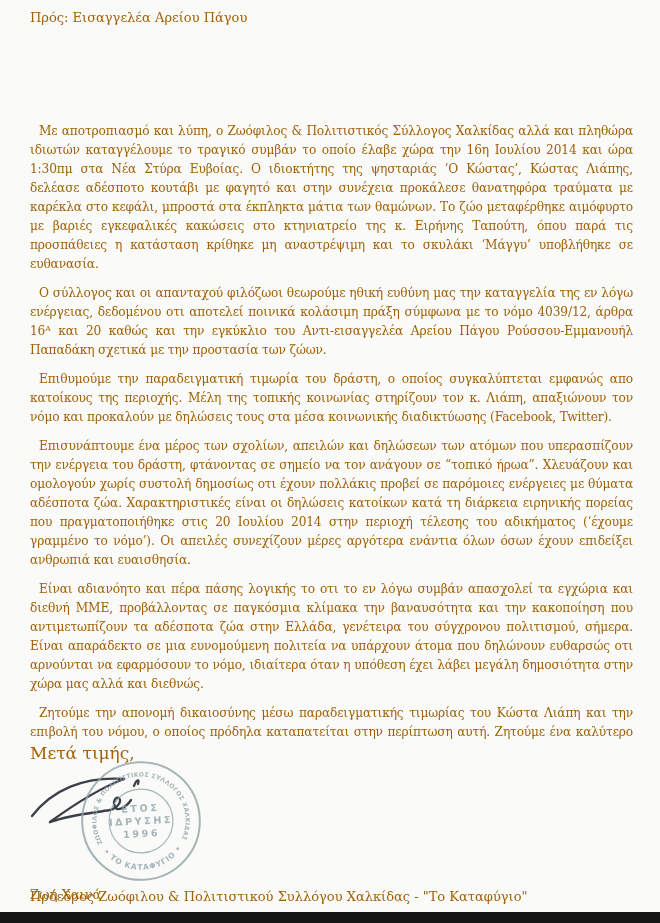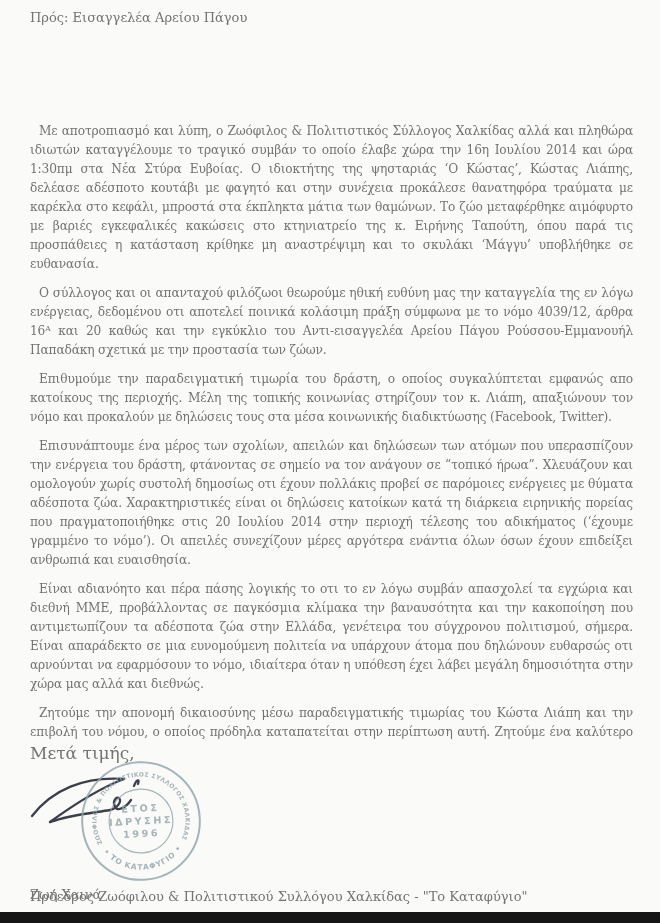--- a/index.html
+++ b/index.html
@@ -1,21 +1,21 @@
 <!DOCTYPE html>
 <html lang="el"><head>
 <meta charset="utf-8">
 <style>
   html,body{margin:0;padding:0;}
   .page{
     position:relative;
     width:660px;height:923px;
     background:#fafaf8;
     font-family:"DejaVu Serif","DejaVu Sans",serif;
-    color:#737373;
+    color:#a16207;
     overflow:hidden;
   }
   .recipient{
     position:absolute;top:8px;left:30px;
     font-size:13px;line-height:19px;
   }
   .dateline{
     position:absolute;top:64px;right:26px;
     font-size:13px;line-height:19px;
   }

